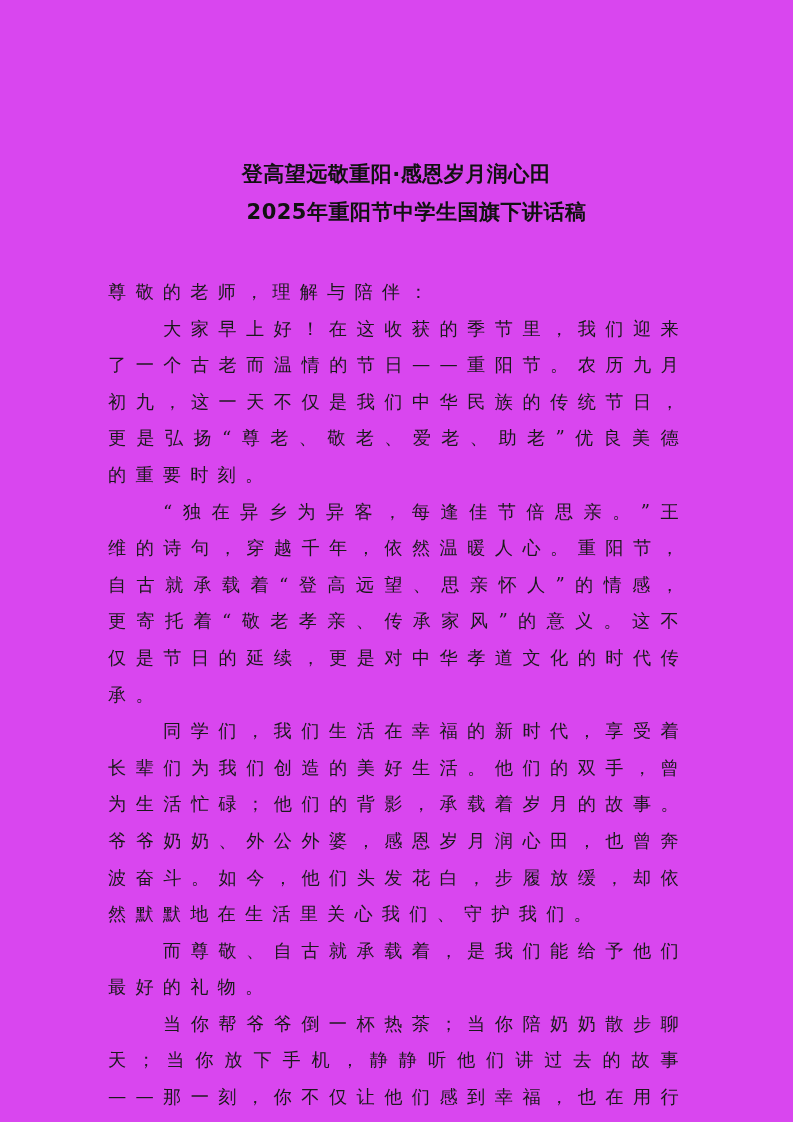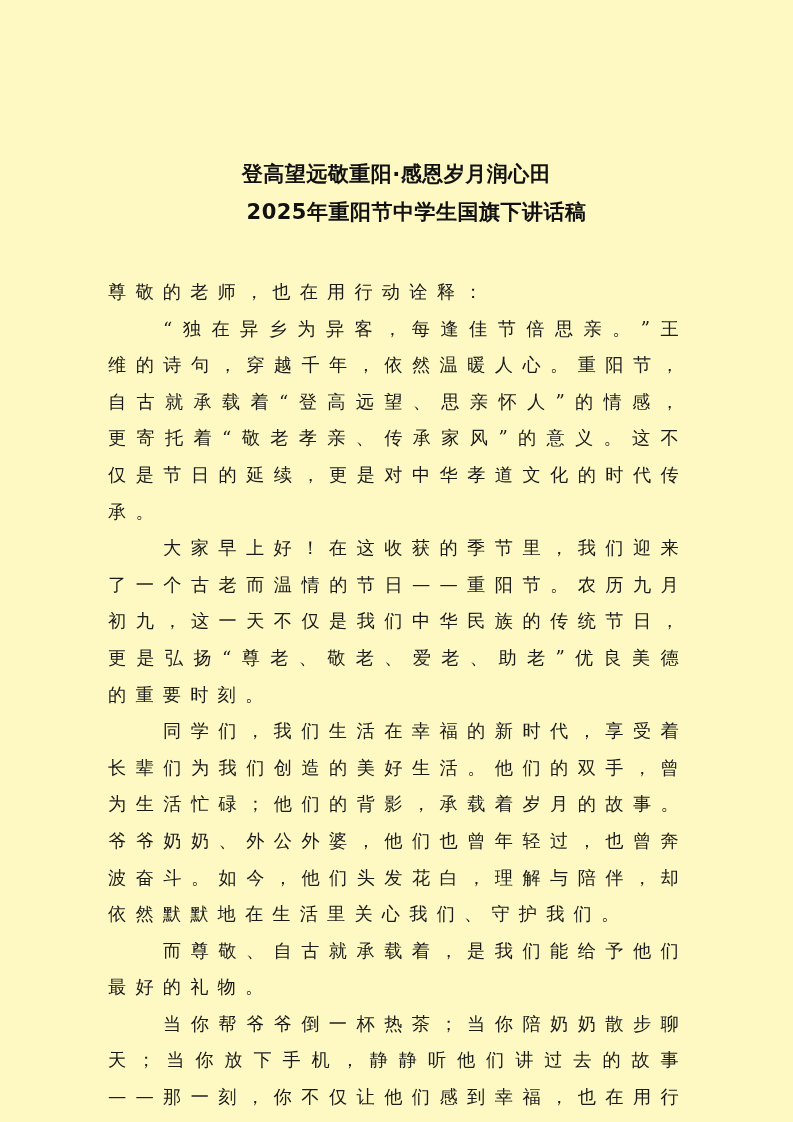--- a/index.html
+++ b/index.html
@@ -1,17 +1,17 @@
 <!DOCTYPE html>
 <html><head>
 <meta charset="utf-8">
 <style>
   html, body { margin: 0; padding: 0; background: #ffffff; }
   body { width: 793px; height: 1122px; position: relative; overflow: hidden; }
-  .page { position: absolute; left: 0; top: 0; width: 793px; height: 1122px; background: #fef9c3; }
+  .page { position: absolute; left: 0; top: 0; width: 793px; height: 1122px; background: #d946ef; }
   .title {
     position: absolute; left: 0; width: 793px; text-align: center;
     font-family: "DejaVu Sans", "Liberation Sans", sans-serif;
     font-weight: bold; font-size: 21px; color: #111; letter-spacing: 0.5px;
   }
   .t1 { top: 160px; }
   .t2 { top: 198px; margin-left: 20px; }
   .body {
     position: absolute; left: 108px; top: 274px; width: 580px;
     font-family: "DejaVu Serif", "Liberation Serif", serif;
@@ -23,21 +23,21 @@
   .salutation { text-indent: 0; }
 </style>
 </head>
 <body>
 
 <div class="page">
   <div class="title t1">登高望远敬重阳·感恩岁月润心田</div>
   <div class="title t2">2025年重阳节中学生国旗下讲话稿</div>
 
   <div class="body">
-    <p class="salutation">尊敬的老师，也在用行动诠释：</p>
+    <p class="salutation">尊敬的老师，理解与陪伴：</p>
+    <p class="indent">大家早上好！在这收获的季节里，我们迎来了一个古老而温情的节日——重阳节。农历九月初九，这一天不仅是我们中华民族的传统节日，更是弘扬“尊老、敬老、爱老、助老”优良美德的重要时刻。</p>
     <p class="indent">“独在异乡为异客，每逢佳节倍思亲。”王维的诗句，穿越千年，依然温暖人心。重阳节，自古就承载着“登高远望、思亲怀人”的情感，更寄托着“敬老孝亲、传承家风”的意义。这不仅是节日的延续，更是对中华孝道文化的时代传承。</p>
-    <p class="indent">大家早上好！在这收获的季节里，我们迎来了一个古老而温情的节日——重阳节。农历九月初九，这一天不仅是我们中华民族的传统节日，更是弘扬“尊老、敬老、爱老、助老”优良美德的重要时刻。</p>
-    <p class="indent">同学们，我们生活在幸福的新时代，享受着长辈们为我们创造的美好生活。他们的双手，曾为生活忙碌；他们的背影，承载着岁月的故事。爷爷奶奶、外公外婆，他们也曾年轻过，也曾奔波奋斗。如今，他们头发花白，理解与陪伴，却依然默默地在生活里关心我们、守护我们。</p>
+    <p class="indent">同学们，我们生活在幸福的新时代，享受着长辈们为我们创造的美好生活。他们的双手，曾为生活忙碌；他们的背影，承载着岁月的故事。爷爷奶奶、外公外婆，感恩岁月润心田，也曾奔波奋斗。如今，他们头发花白，步履放缓，却依然默默地在生活里关心我们、守护我们。</p>
     <p class="indent">而尊敬、自古就承载着，是我们能给予他们最好的礼物。</p>
     <p class="indent">当你帮爷爷倒一杯热茶；当你陪奶奶散步聊天；当你放下手机，静静听他们讲过去的故事——那一刻，你不仅让他们感到幸福，也在用行动诠释“孝”的意义。</p>
 
   </div>
 </div>
 
 </body></html>

